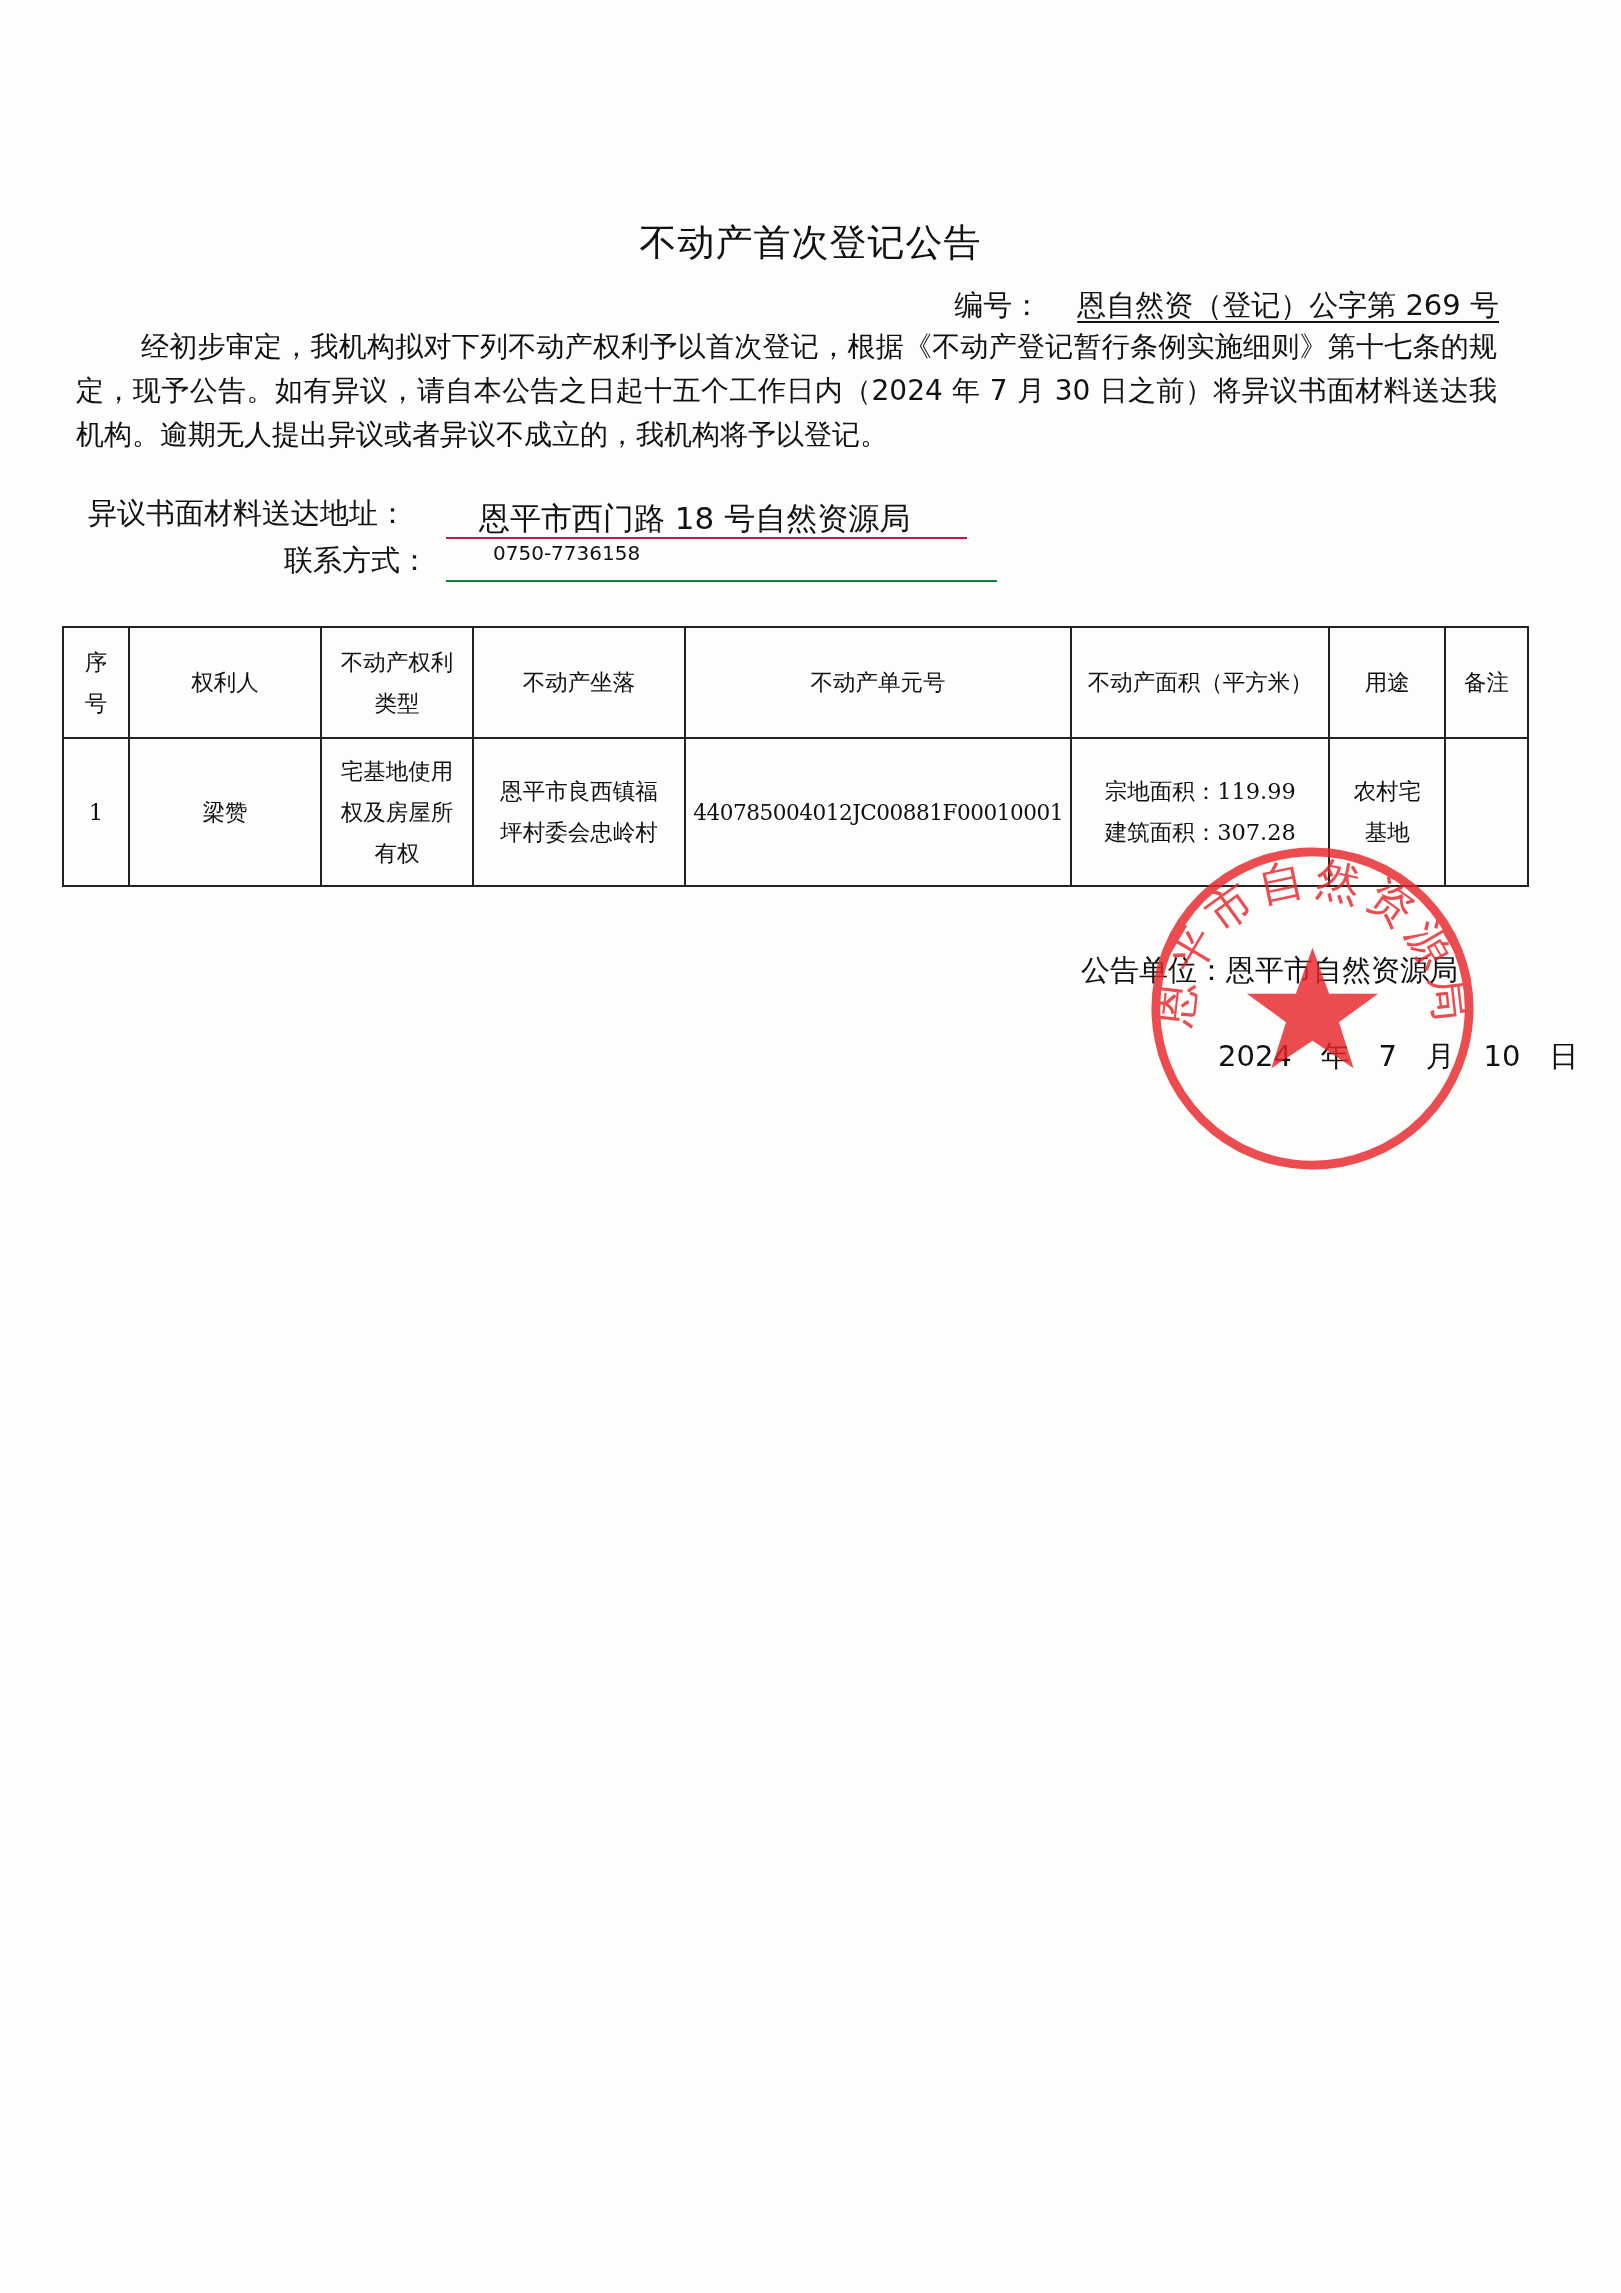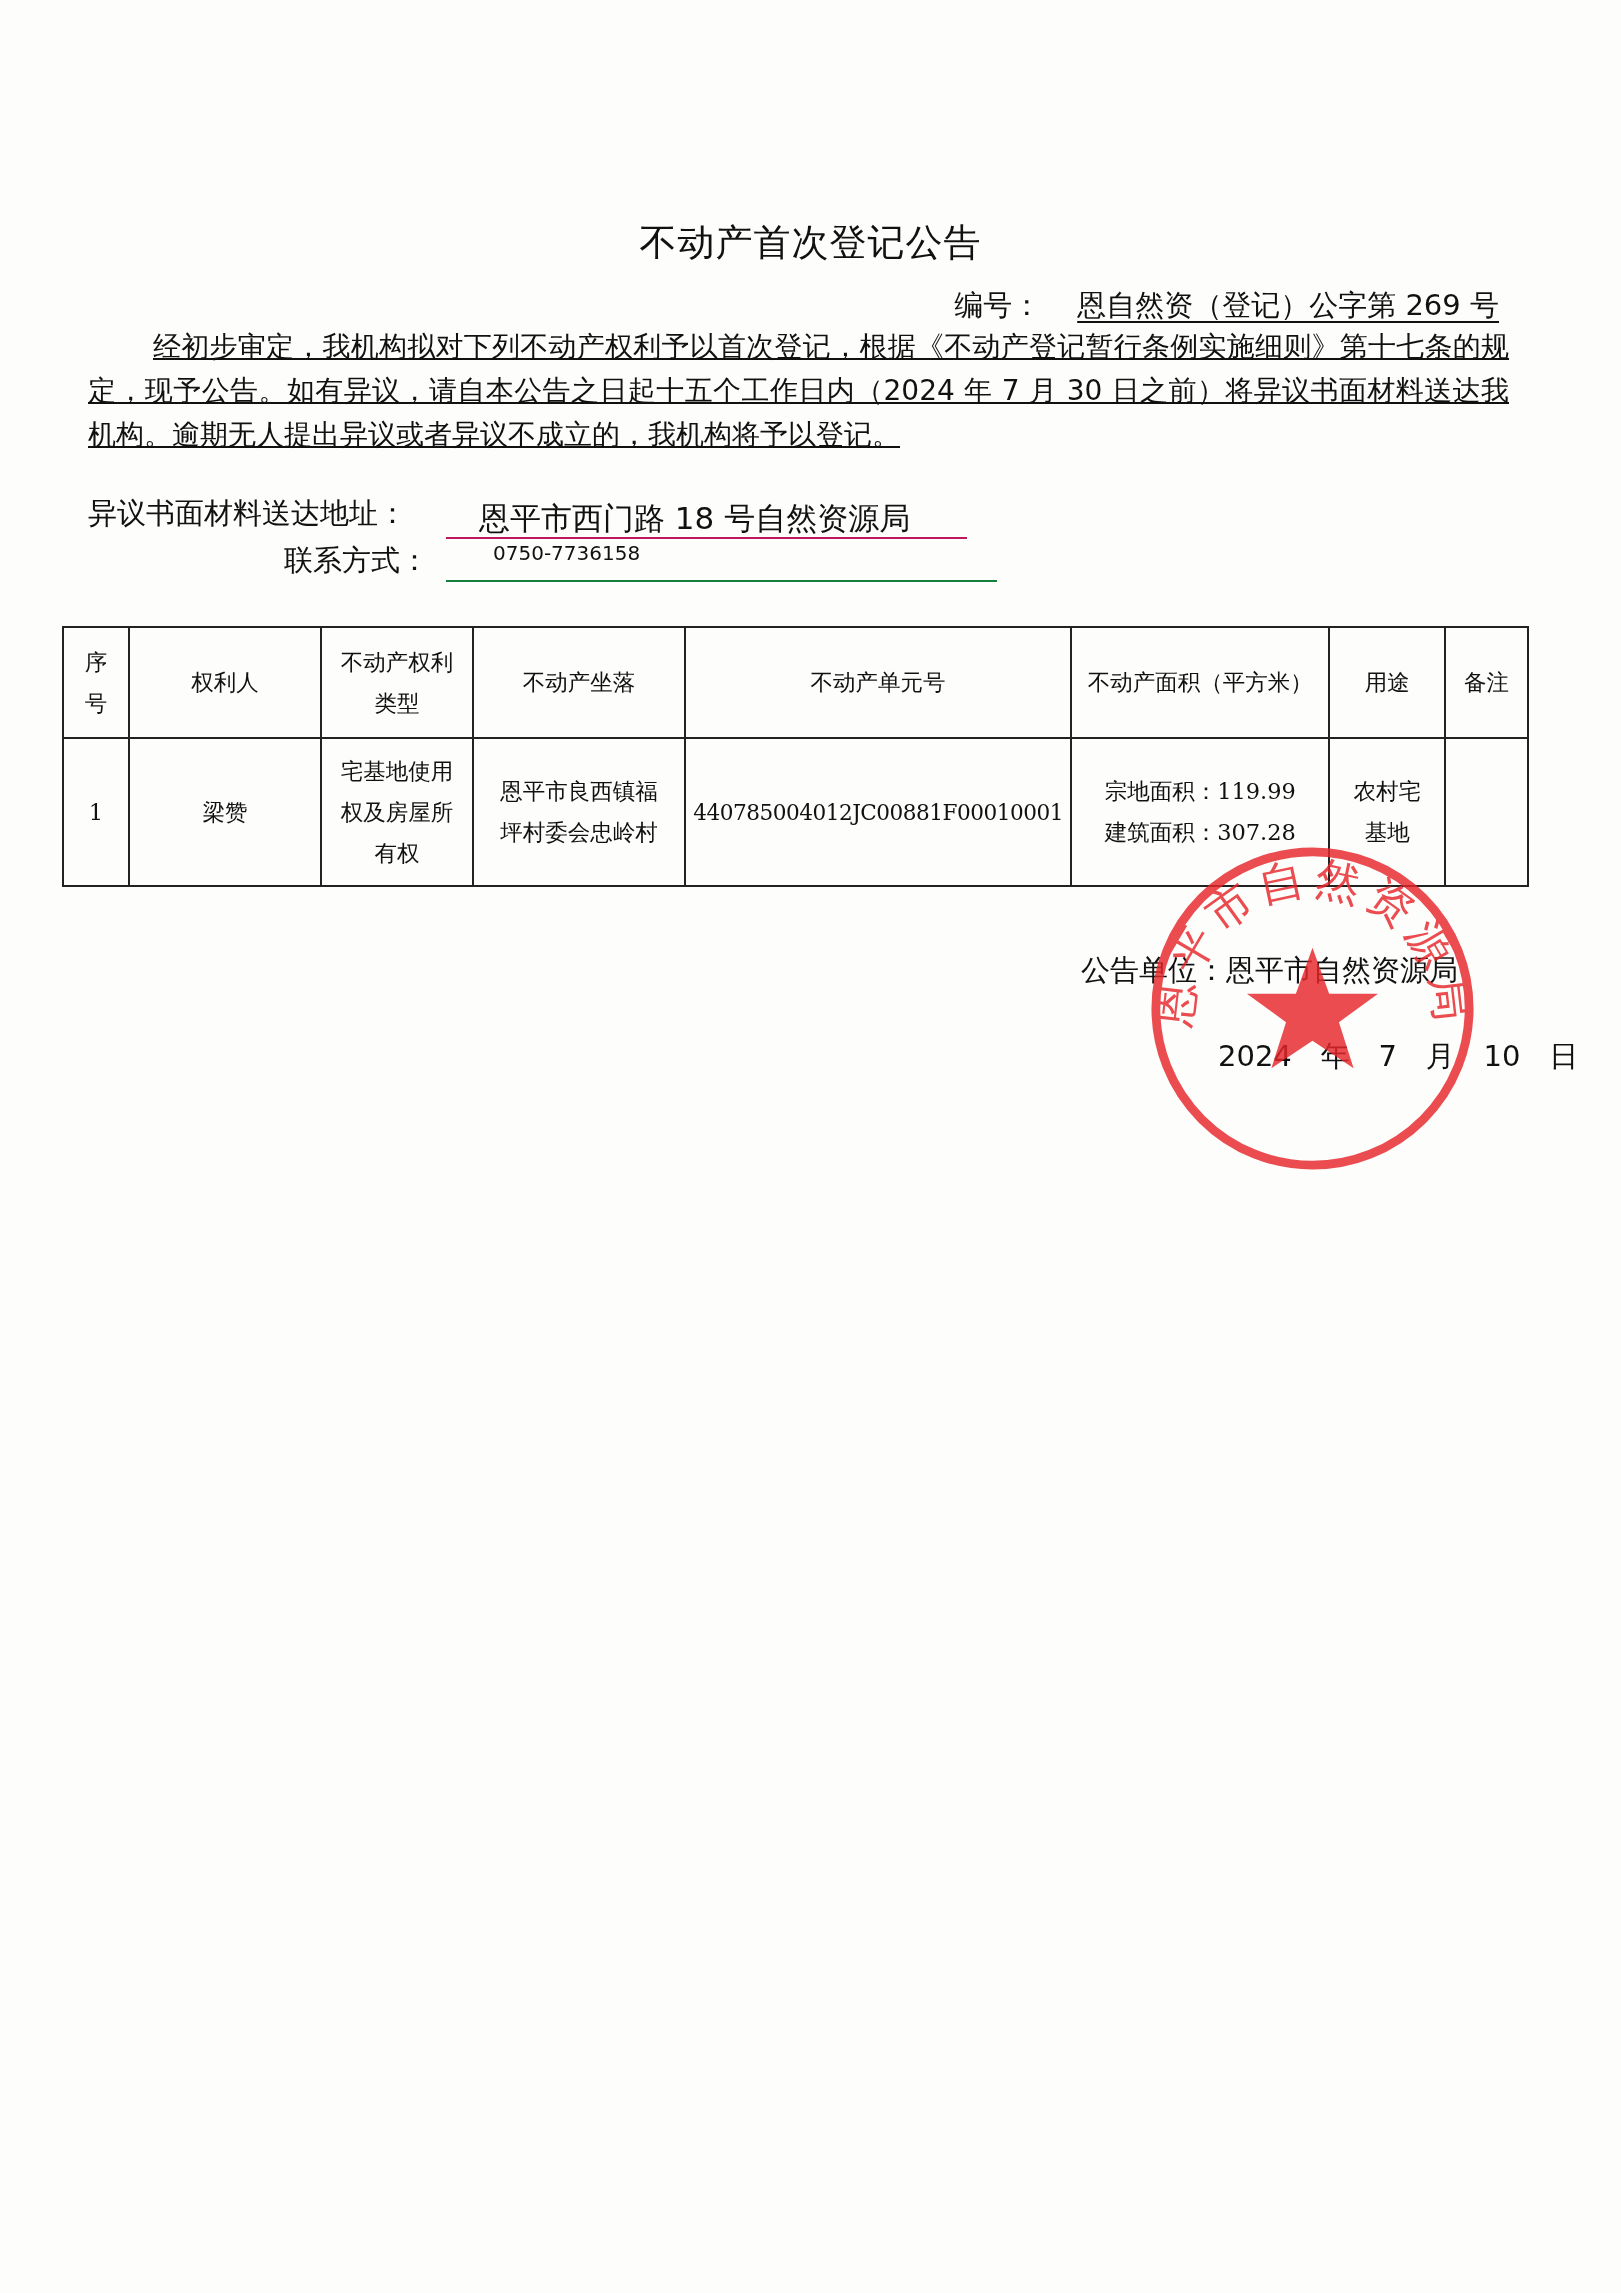--- a/index.html
+++ b/index.html
@@ -2,21 +2,21 @@
 <html><head>
 <meta charset="utf-8">
 <style>
   html,body{margin:0;padding:0;}
   body{width:1621px;height:2294px;background:#fdfdfc;position:relative;overflow:hidden;
        font-family:"DejaVu Sans","Liberation Sans",sans-serif;color:#111;}
   .abs{position:absolute;}
   .title{left:0;width:1621px;top:218px;text-align:center;font-size:37px;letter-spacing:1px;}
   .docno{right:122px;top:286px;font-size:29px;}
   .docno .val{text-decoration:underline;text-underline-offset:5.9px;margin-left:36px;}
-  .para{left:88px;width:1421px;top:325px;font-size:28px;line-height:44px;text-align:justify;text-decoration:underline;}
+  .para{left:76px;width:1421px;top:325px;font-size:28px;line-height:44px;text-align:justify;}
   .para p{margin:0;}
   .para .indent{text-indent:65px;}
   .addr-label{left:88px;top:494px;font-size:29px;}
   .addr-val{left:446px;top:498px;width:521px;font-size:31px;border-bottom:2px solid #be185d;padding-left:33px;box-sizing:border-box;height:41px;}
   .contact-label{left:284px;top:541px;font-size:29px;}
   .contact-val{left:446px;top:541px;width:551px;font-size:20px;border-bottom:2px solid #15803d;padding-left:47px;box-sizing:border-box;height:41px;}
   table.reg{position:absolute;left:62px;top:626px;width:1467px;border-collapse:collapse;
             font-family:"DejaVu Serif","Liberation Serif",serif;font-size:22.5px;}
   table.reg td, table.reg th{border:2px solid #222;text-align:center;vertical-align:middle;font-weight:normal;padding:0 3.9px;line-height:41px;}
   table.reg tr.head{height:111px;}

